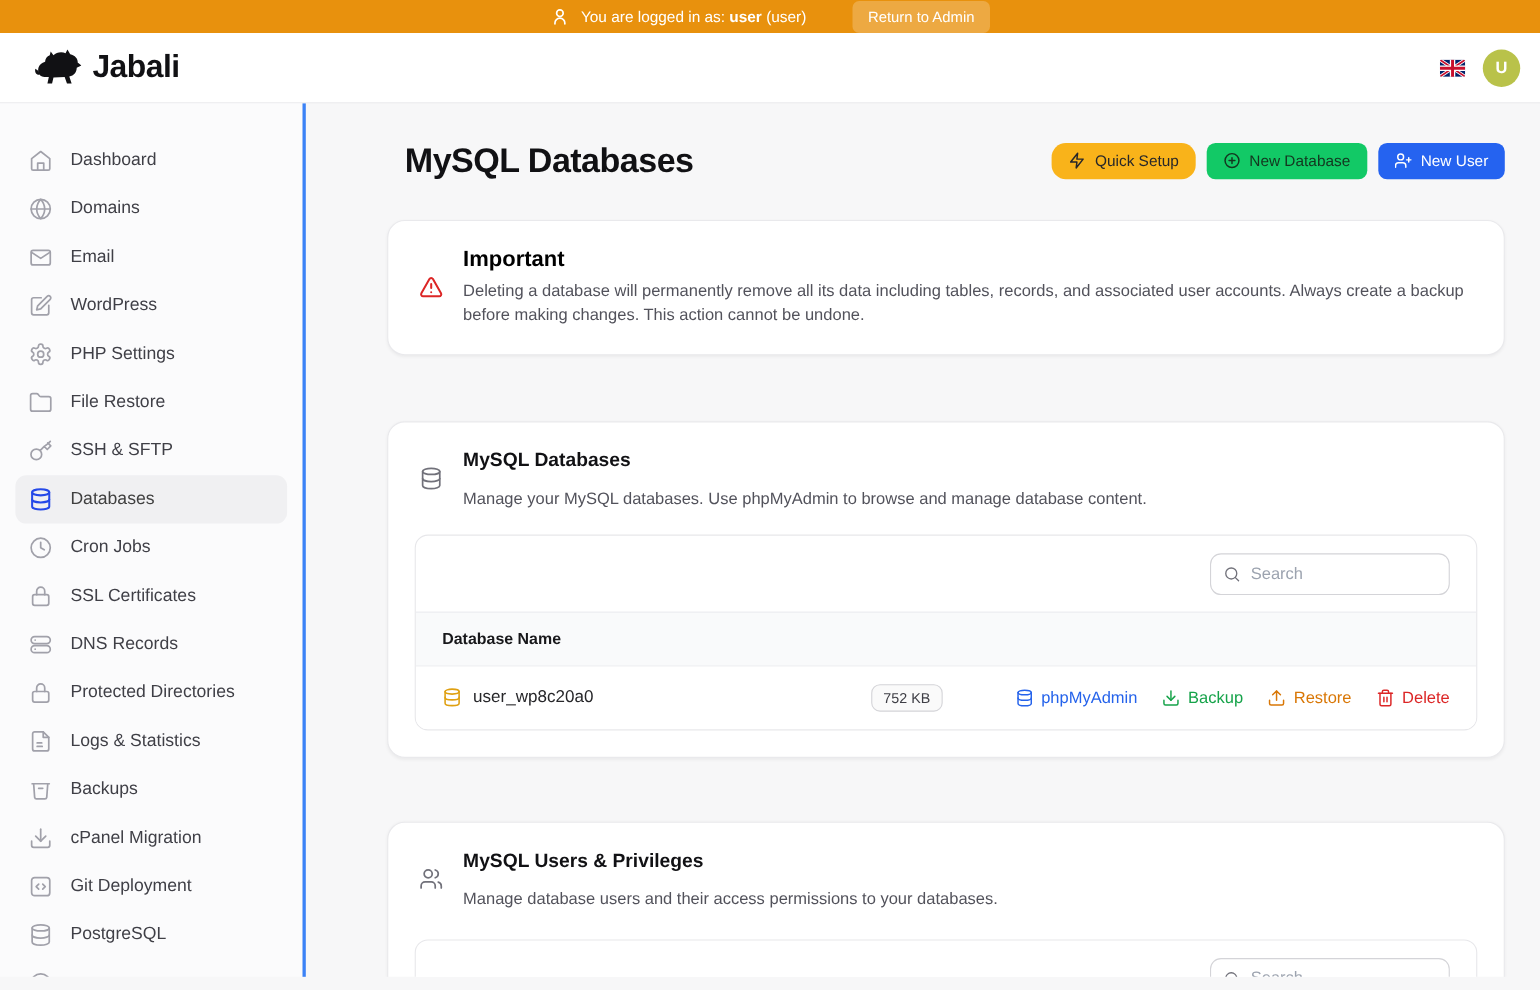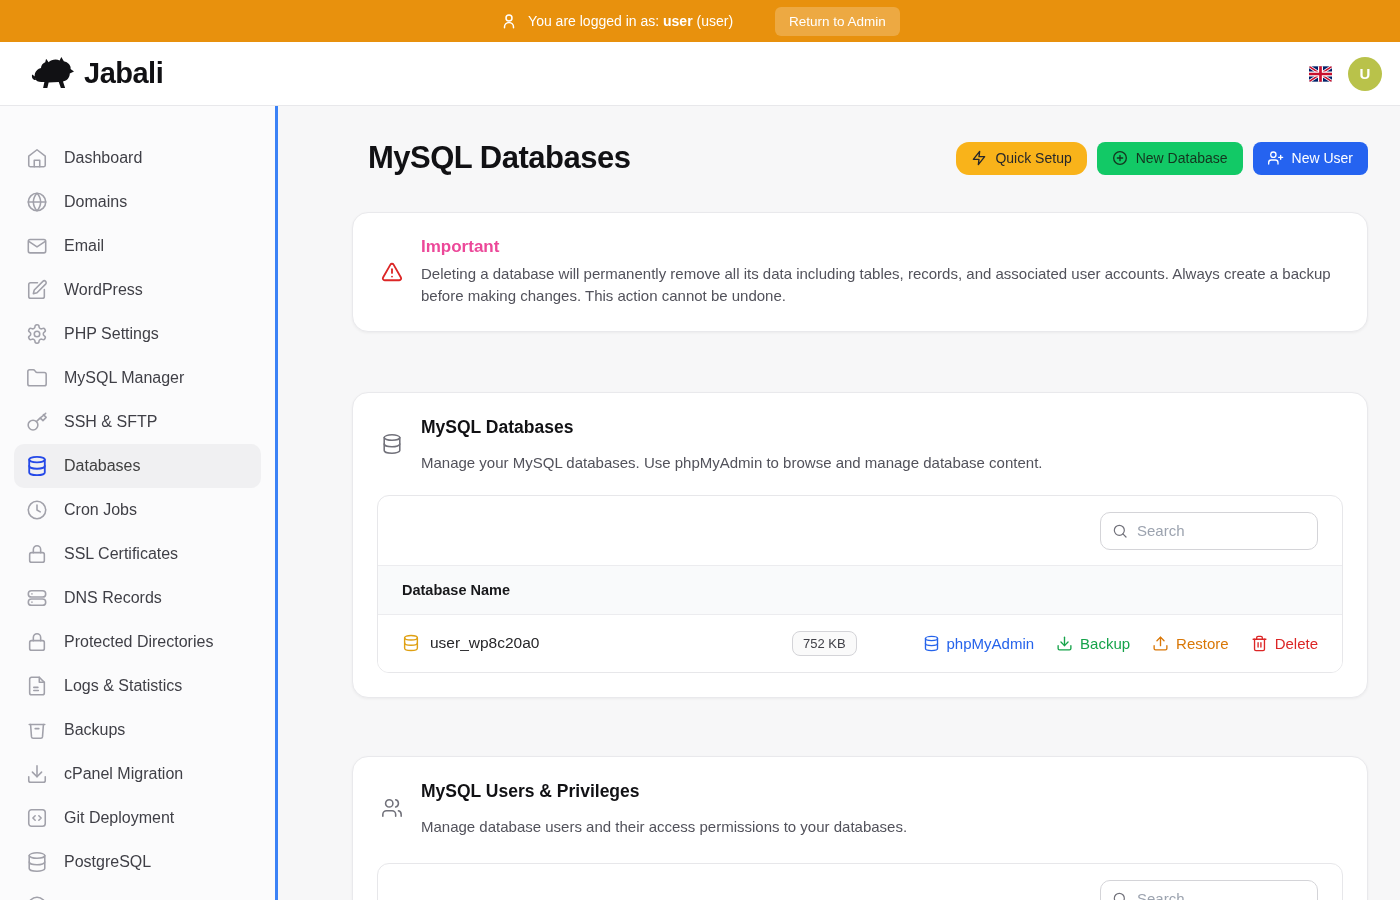--- a/index.html
+++ b/index.html
@@ -5,21 +5,21 @@
   * { box-sizing: border-box; margin: 0; padding: 0; }
   html,body { width:1400px; height:900px; overflow:hidden; }
   body {
     font-family: "Liberation Sans", "DejaVu Sans", sans-serif;
     background:#F7F7F8; color:#18181B;
   }
   svg.ic { fill:none; stroke:currentColor; stroke-width:2; stroke-linecap:round; stroke-linejoin:round; display:block; }
 
   
   .topbar {
-    height:42px; background:#E8910D; color:#fff;
+    height:30px; background:#E8910D; color:#fff;
     display:flex; align-items:center; justify-content:center; gap:10px;
     font-size:14px;
   }
   .topbar .ic { width:18px; height:18px; stroke-width:2; }
   .topbar b { font-weight:700; }
   .return-btn {
     margin-left:32px; background:rgba(255,255,255,0.22); color:#fff;
     border:none; border-radius:6px; padding:7px 14px; font-size:13.5px;
     font-family:inherit; cursor:pointer;
   }
@@ -71,21 +71,21 @@
   .btn-green { background:#12C966; color:#14351F; }
   .btn-blue  { background:#2563F0; color:#fff; }
 
   
   .card {
     background:#fff; border:1px solid #E9E9EC; border-radius:16px;
     box-shadow:0 1px 3px rgba(0,0,0,0.05); margin-bottom:58px;
   }
   .warn-card { padding:24px 28px; display:flex; align-items:center; gap:18px; margin-bottom:60px; }
   .warn-card .ic { width:22px; height:22px; color:#DC2626; flex:0 0 22px; }
-  .warn-title { font-size:17px; font-weight:700; color:#ec4899; }
+  .warn-title { font-size:20px; font-weight:700; color:#000000; }
   .warn-body { font-size:15px; color:#52525B; line-height:1.45; margin-top:6px; max-width:930px; }
 
   .sec-card { padding:24px; }
   .sec-head { display:flex; align-items:center; gap:18px; padding:0 4px; }
   .sec-head .ic { width:22px; height:22px; color:#71717A; stroke-width:1.7; flex:0 0 22px; }
   .sec-title { font-size:17.5px; font-weight:700; color:#111114; }
   .sec-sub { font-size:15px; color:#52525B; margin-top:16px; }
 
   .tablebox { margin-top:24px; border:1px solid #E7E7EA; border-radius:12px; overflow:hidden; background:#fff; }
   .search-row { display:flex; justify-content:flex-end; padding:16px 24px 15px; }
@@ -306,21 +306,21 @@
     <div class="side-item">
       <svg class="ic">
           <use href="#i-gear"></use>
         </svg>
       <span>PHP Settings</span>
     </div>
     <div class="side-item">
       <svg class="ic">
           <use href="#i-folder"></use>
         </svg>
-      <span>MySQL Manager</span>
+      <span>File Restore</span>
     </div>
     <div class="side-item">
       <svg class="ic">
           <use href="#i-key"></use>
         </svg>
       <span>SSH &amp; SFTP</span>
     </div>
     <div class="side-item active">
       <svg class="ic">
           <use href="#i-db"></use>

